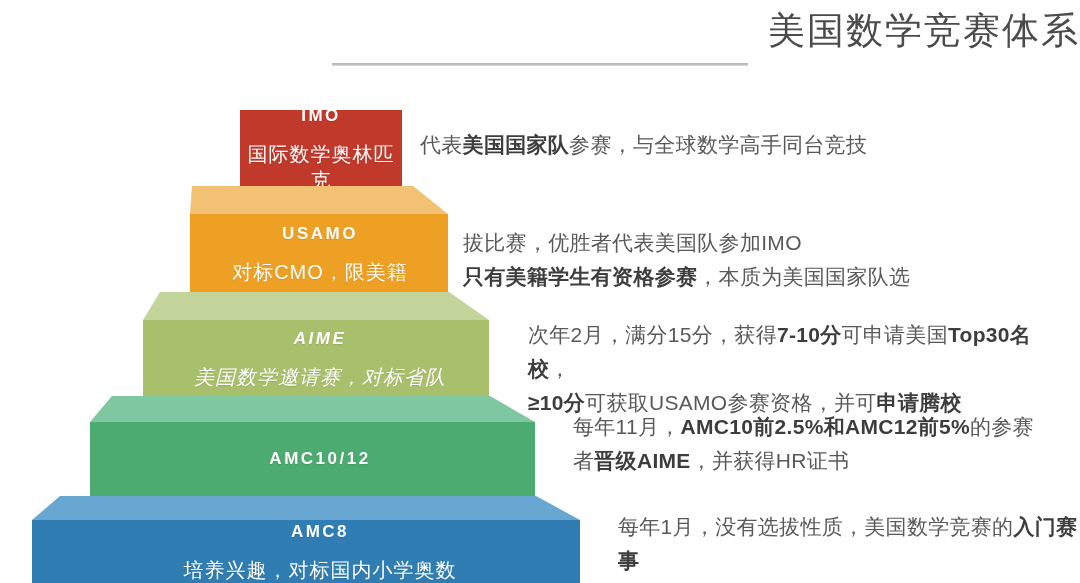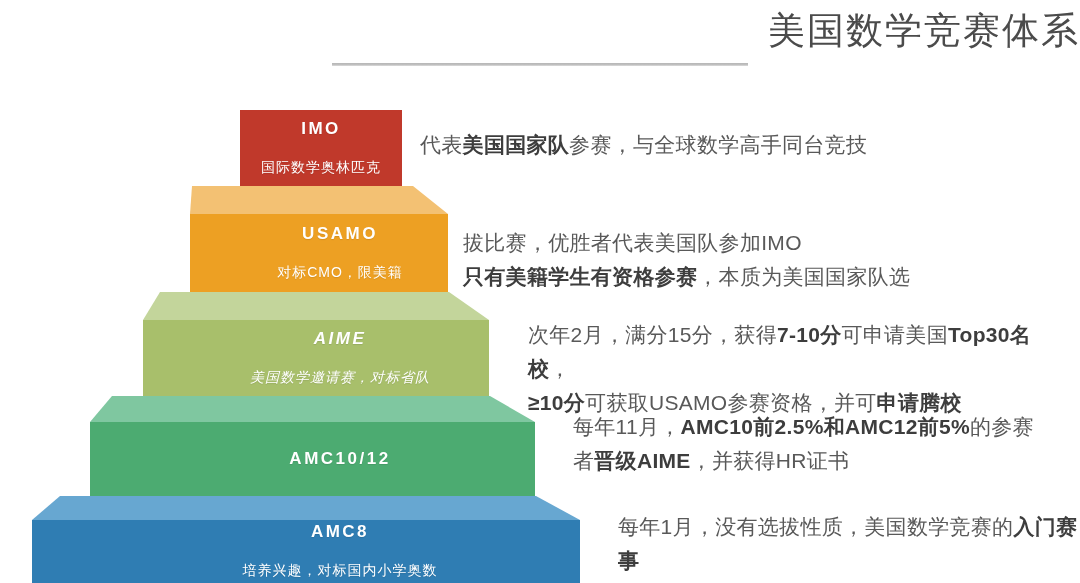--- a/index.html
+++ b/index.html
@@ -41,21 +41,20 @@
   
   #pyramid {
     position: absolute;
     left: 0;
     top: 0;
     width: 640px;
     height: 583px;
   }
   .level {
     position: absolute;
-    padding-left: 40px;
   }
   .level .top-face {
     position: absolute;
     left: 0;
     top: 0;
     width: 100%;
   }
   .level .front-face {
     position: absolute;
     left: 0;
@@ -69,21 +68,21 @@
     box-sizing: border-box;
   }
   .lvl-code {
     font-size: 17px;
     font-weight: 700;
     letter-spacing: 2.5px;
     line-height: 24px;
     text-shadow: 0 1px 1px rgba(0,0,0,0.10);
   }
   .lvl-desc {
-    font-size: 14px;
+    font-size: 20px;
     font-weight: 400;
     letter-spacing: 1px;
     line-height: 26px;
     margin-top: 13px;
     text-shadow: 0 1px 1px rgba(0,0,0,0.10);
   }
 
   
   #level-imo      { left: 0px; top: 110px;  width: 640px; height: 76px; }
   #level-imo .front-face  { left: 240px; top: 0px;   width: 162px; height: 76px; }

